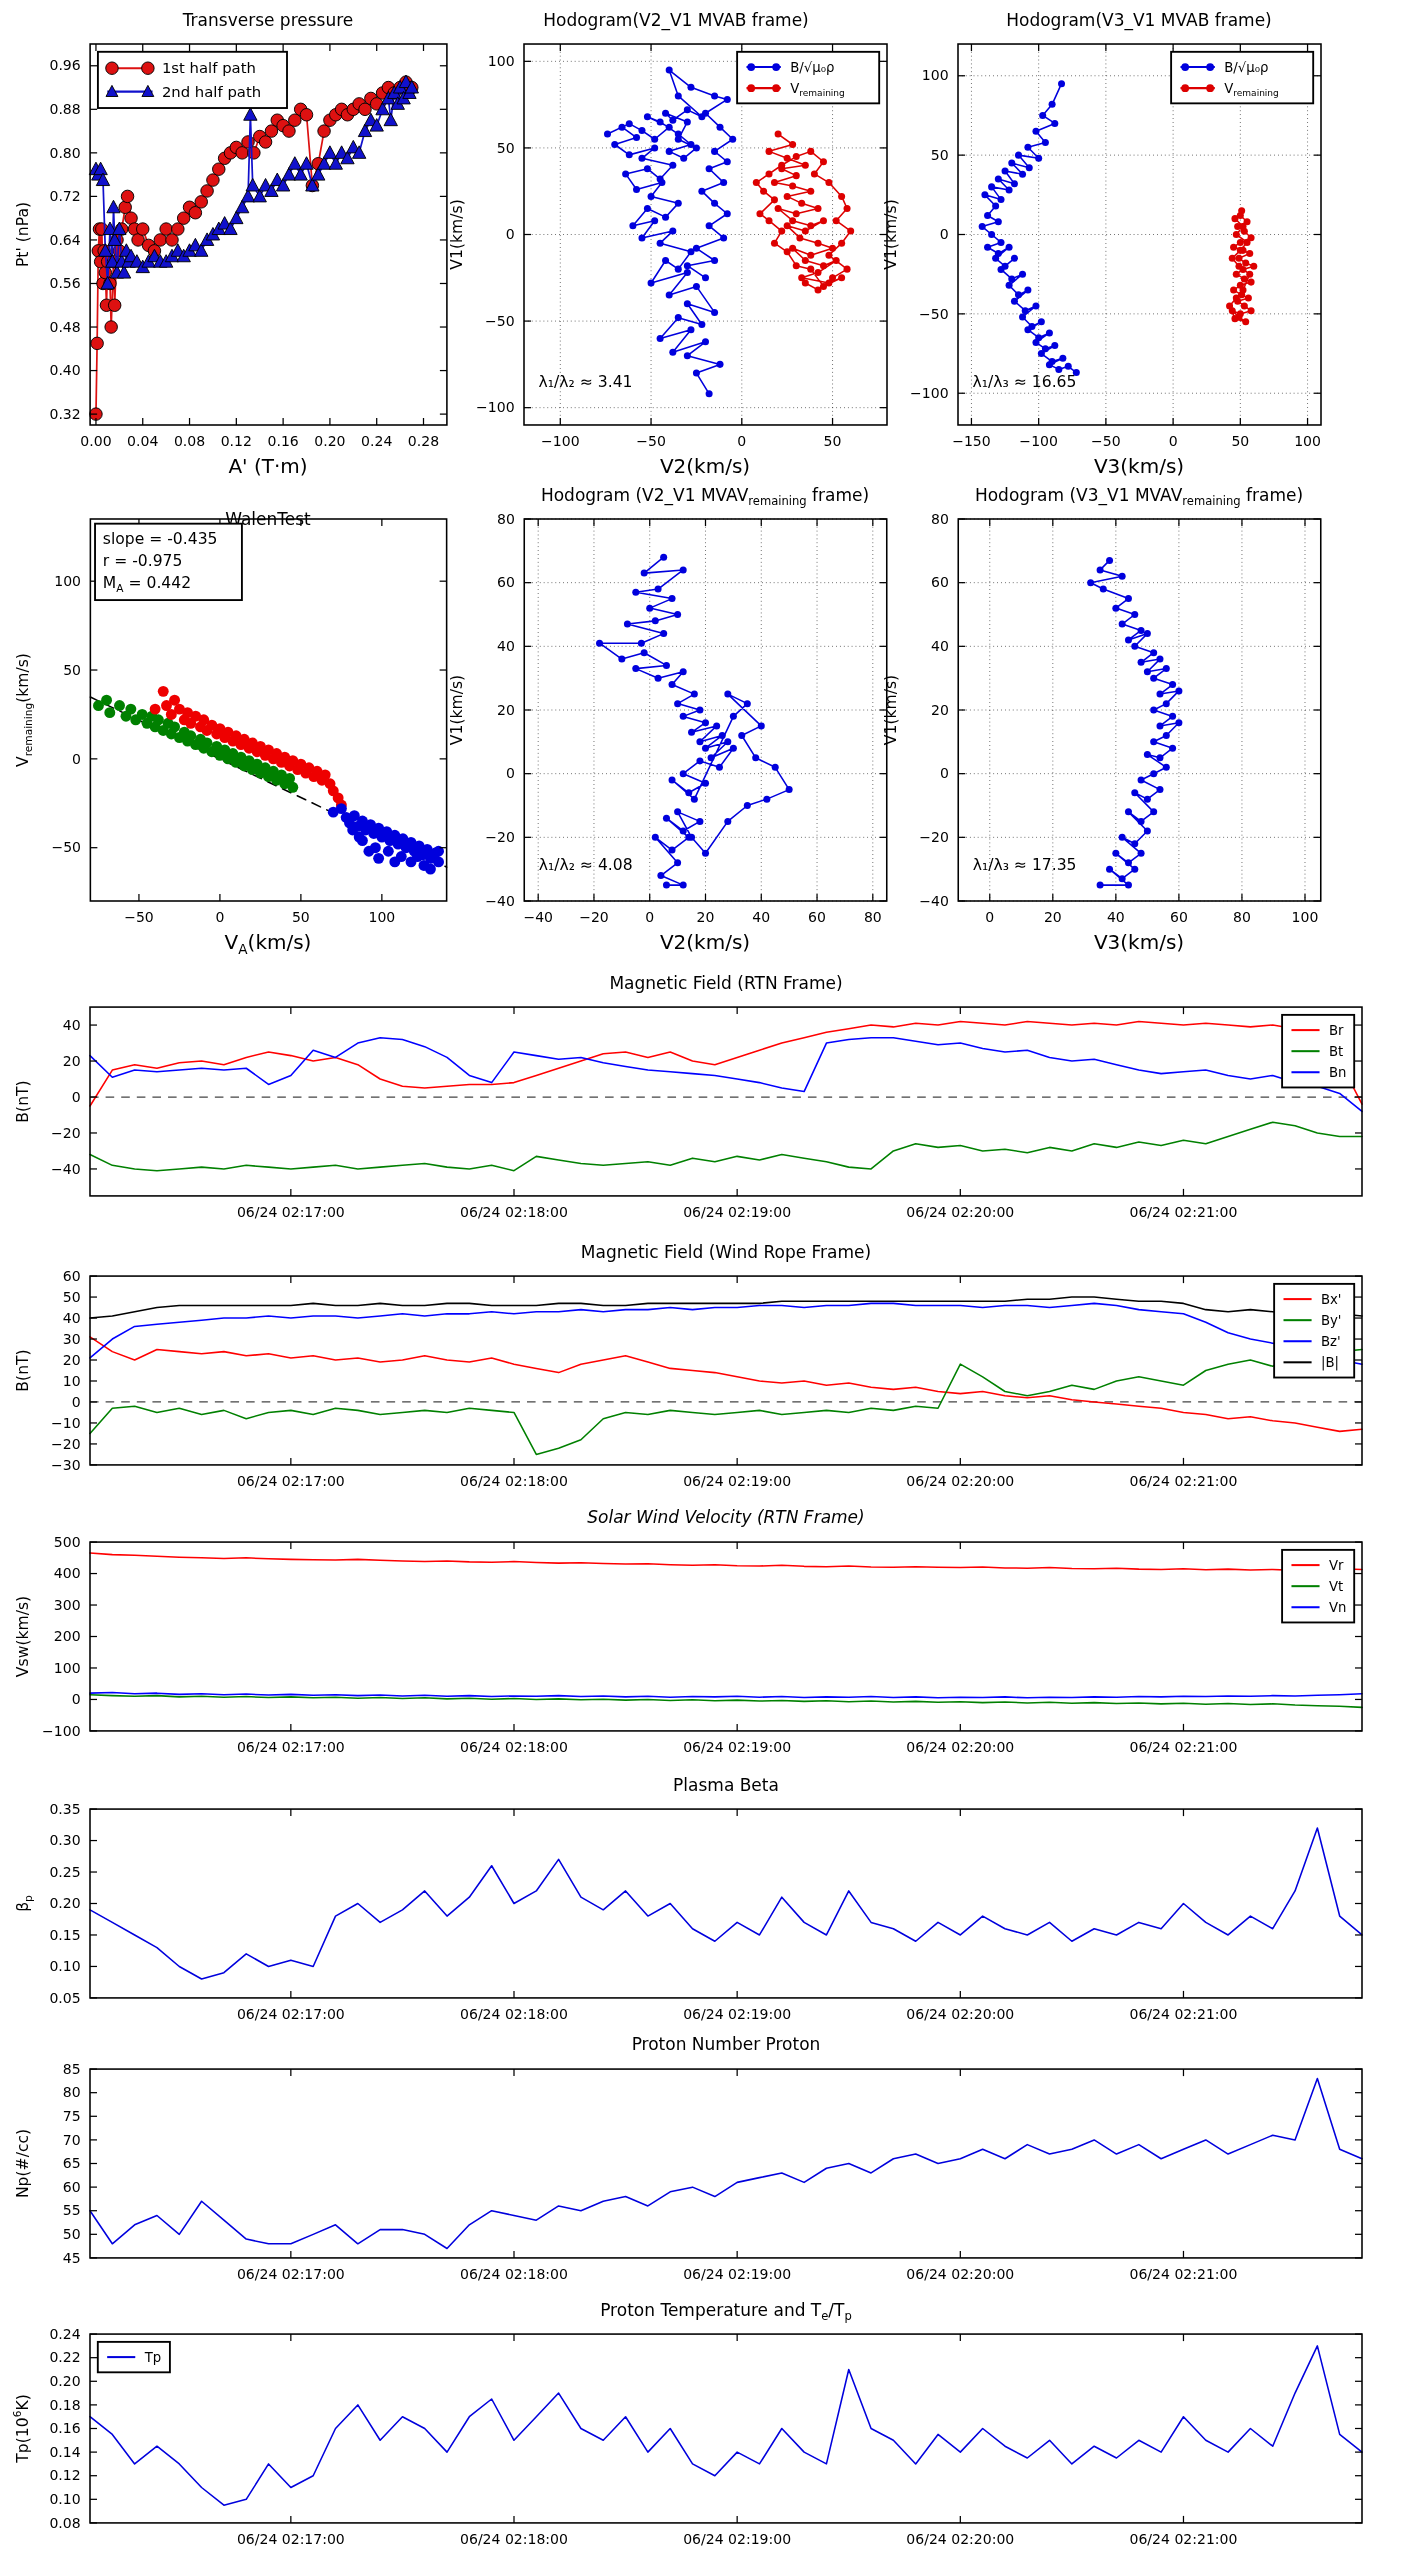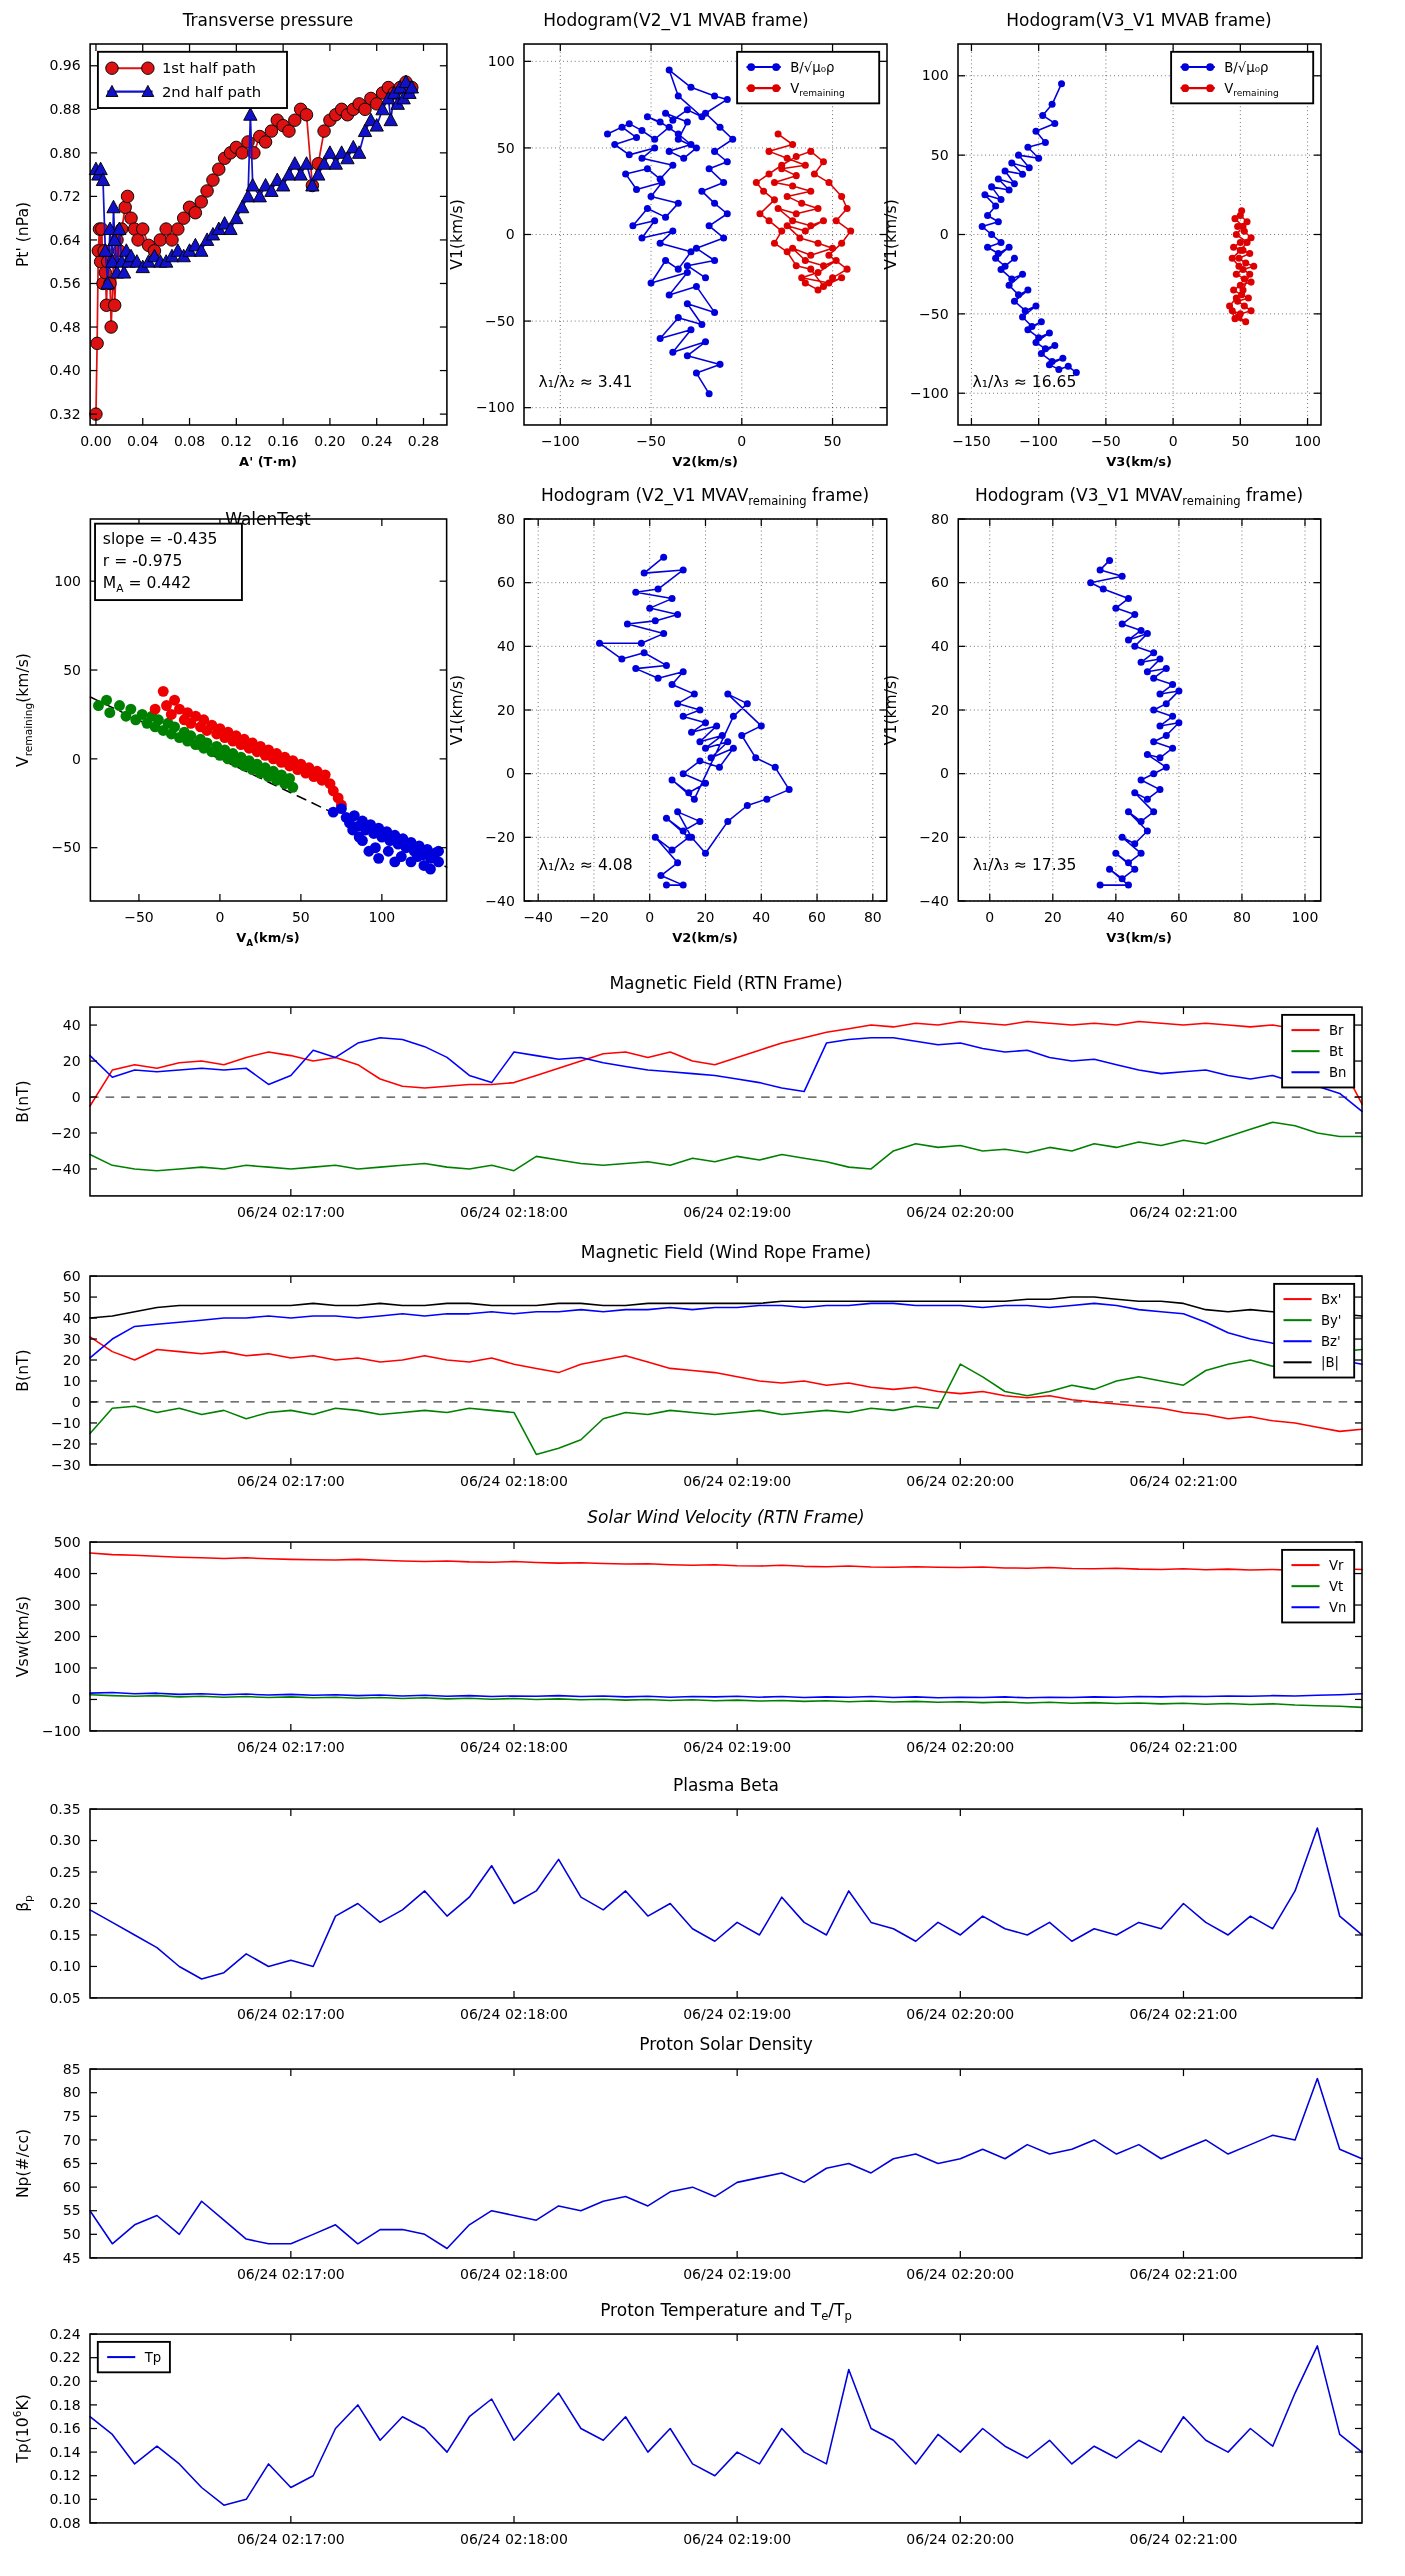--- a/index.html
+++ b/index.html
@@ -1,20 +1,20 @@
 <!DOCTYPE html>
 <html style="font-size:12.5px"><head>
 <meta charset="utf-8">
 <style>
   html,body{margin:0;padding:0;}
   body{width:1405px;height:2576px;background:#ffffff;position:relative;
        font-family:"DejaVu Sans",sans-serif;color:#000;}
   .fig{position:absolute;left:0;top:0;width:1405px;height:2576px;}
   .ptitle{position:absolute;transform:translateX(-50%);font-size:17px;white-space:nowrap;}
-  .pxlabel{position:absolute;transform:translateX(-50%);font-size:13px;white-space:nowrap;font-weight:bold;}
+  .pxlabel{position:absolute;transform:translateX(-50%);font-size:20px;white-space:nowrap;}
   sub{font-size:0.68em;}
   svg.plot{position:absolute;overflow:visible;}
 </style>
 </head>
 <body>
 
 <div class="fig">
   <div class="ptitle" style="left: 268px; top: 10px;">Transverse pressure</div>
   <svg class="plot" width="357" height="381" style="left: 90px; top: 44px;" viewBox="0 0 457 488">
       <path d="M7.5 474.1 L9.0 383.4 L10.5 264.9 L12.0 237.0 L13.5 278.9 L15.0 237.0 L16.5 306.7 L18.0 264.9 L19.5 292.8 L21.0 334.6 L22.5 278.9 L25.5 306.7 L27.0 362.5 L30.0 278.9 L31.5 334.6 L34.5 251.0 L37.5 264.9 L40.5 237.0 L45.0 209.1 L47.9 195.2 L52.4 223.1 L56.9 237.0 L61.4 251.0 L67.4 237.0 L74.9 257.9 L82.4 264.9 L89.9 251.0 L97.4 237.0 L104.9 251.0 L112.4 237.0 L119.9 223.1 L127.4 209.1 L134.9 216.1 L142.3 202.2 L149.8 188.2 L157.3 174.3 L164.8 160.3 L172.3 146.4 L179.8 139.4 L187.3 132.5 L194.8 139.4 L202.3 125.5 L209.8 139.4 L217.3 118.5 L224.8 125.5 L232.2 111.5 L239.7 97.6 L247.2 104.6 L254.7 111.5 L262.2 97.6 L269.7 83.7 L277.2 90.6 L284.7 181.3 L292.2 153.4 L299.7 111.5 L307.2 97.6 L314.7 90.6 L322.1 83.7 L329.6 90.6 L337.1 83.7 L344.6 76.7 L352.1 83.7 L359.6 69.7 L367.1 76.7 L374.6 62.7 L382.1 55.8 L389.6 62.7 L397.1 55.8 L404.6 48.8 L412.0 55.8" fill="none" stroke="#dd1111" stroke-width="2.2" stroke-linejoin="round" stroke-linecap="round"></path>
@@ -1186,21 +1186,21 @@
       <text x="-12" y="86.66666666666664" font-size="18" text-anchor="end" fill="#000" font-family="&quot;DejaVu Sans&quot;,sans-serif"><tspan>0.25</tspan></text>
       <line x1="0" y1="40.33333333333332" x2="9" y2="40.33333333333332" stroke="#000" stroke-width="1.6"></line>
       <line x1="1630" y1="40.33333333333332" x2="1621" y2="40.33333333333332" stroke="#000" stroke-width="1.6"></line>
       <text x="-12" y="46.33333333333332" font-size="18" text-anchor="end" fill="#000" font-family="&quot;DejaVu Sans&quot;,sans-serif"><tspan>0.30</tspan></text>
       <line x1="0" y1="0" x2="9" y2="0" stroke="#000" stroke-width="1.6"></line>
       <line x1="1630" y1="0" x2="1621" y2="0" stroke="#000" stroke-width="1.6"></line>
       <text x="-12" y="6" font-size="18" text-anchor="end" fill="#000" font-family="&quot;DejaVu Sans&quot;,sans-serif"><tspan>0.35</tspan></text>
       <text x="-80" y="121" font-size="20" text-anchor="middle" fill="#000" font-family="&quot;DejaVu Sans&quot;,sans-serif" transform="rotate(-90 -80 121)"><tspan>β</tspan><tspan dy="5.2" font-size="13.600000000000001">p</tspan></text>
     </svg>
 
-  <div class="ptitle" style="left: 726px; top: 2034px;">Proton Solar Density</div>
+  <div class="ptitle" style="left: 726px; top: 2034px;">Proton Number Proton</div>
   <svg class="plot" width="1272" height="189" style="left: 90px; top: 2069px;" viewBox="0 0 1630 242">
       <path d="M0.0 181.5 L28.6 223.9 L57.2 199.6 L85.8 187.6 L114.4 211.8 L143.0 169.4 L171.6 193.6 L200.2 217.8 L228.8 223.9 L257.4 223.9 L286.0 211.8 L314.6 199.6 L343.2 223.9 L371.8 205.7 L400.4 205.7 L428.9 211.8 L457.5 229.9 L486.1 199.6 L514.7 181.5 L543.3 187.6 L571.9 193.6 L600.5 175.4 L629.1 181.5 L657.7 169.4 L686.3 163.4 L714.9 175.4 L743.5 157.3 L772.1 151.3 L800.7 163.4 L829.3 145.2 L857.9 139.1 L886.5 133.1 L915.1 145.2 L943.7 127.1 L972.3 121.0 L1000.9 133.1 L1029.5 114.9 L1058.1 108.9 L1086.7 121.0 L1115.3 114.9 L1143.9 102.8 L1172.5 114.9 L1201.1 96.8 L1229.6 108.9 L1258.2 102.8 L1286.8 90.8 L1315.4 108.9 L1344.0 96.8 L1372.6 114.9 L1401.2 102.8 L1429.8 90.8 L1458.4 108.9 L1487.0 96.8 L1515.6 84.7 L1544.2 90.8 L1572.8 12.1 L1601.4 102.8 L1630.0 114.9" fill="none" stroke="#0000dd" stroke-width="2" stroke-linejoin="round" stroke-linecap="round"></path>
       <rect x="0" y="0" width="1630" height="242" fill="none" stroke="#000" stroke-width="2"></rect>
       <line x1="257.3684210526312" y1="242" x2="257.3684210526312" y2="233" stroke="#000" stroke-width="1.6"></line>
       <line x1="257.3684210526312" y1="0" x2="257.3684210526312" y2="9" stroke="#000" stroke-width="1.6"></line>
       <text x="257.3684210526312" y="269" font-size="18" text-anchor="middle" fill="#000" font-family="&quot;DejaVu Sans&quot;,sans-serif"><tspan>06/24 02:17:00</tspan></text>
       <line x1="543.333333333333" y1="242" x2="543.333333333333" y2="233" stroke="#000" stroke-width="1.6"></line>
       <line x1="543.333333333333" y1="0" x2="543.333333333333" y2="9" stroke="#000" stroke-width="1.6"></line>
       <text x="543.333333333333" y="269" font-size="18" text-anchor="middle" fill="#000" font-family="&quot;DejaVu Sans&quot;,sans-serif"><tspan>06/24 02:18:00</tspan></text>
       <line x1="829.2982456140347" y1="242" x2="829.2982456140347" y2="233" stroke="#000" stroke-width="1.6"></line>

